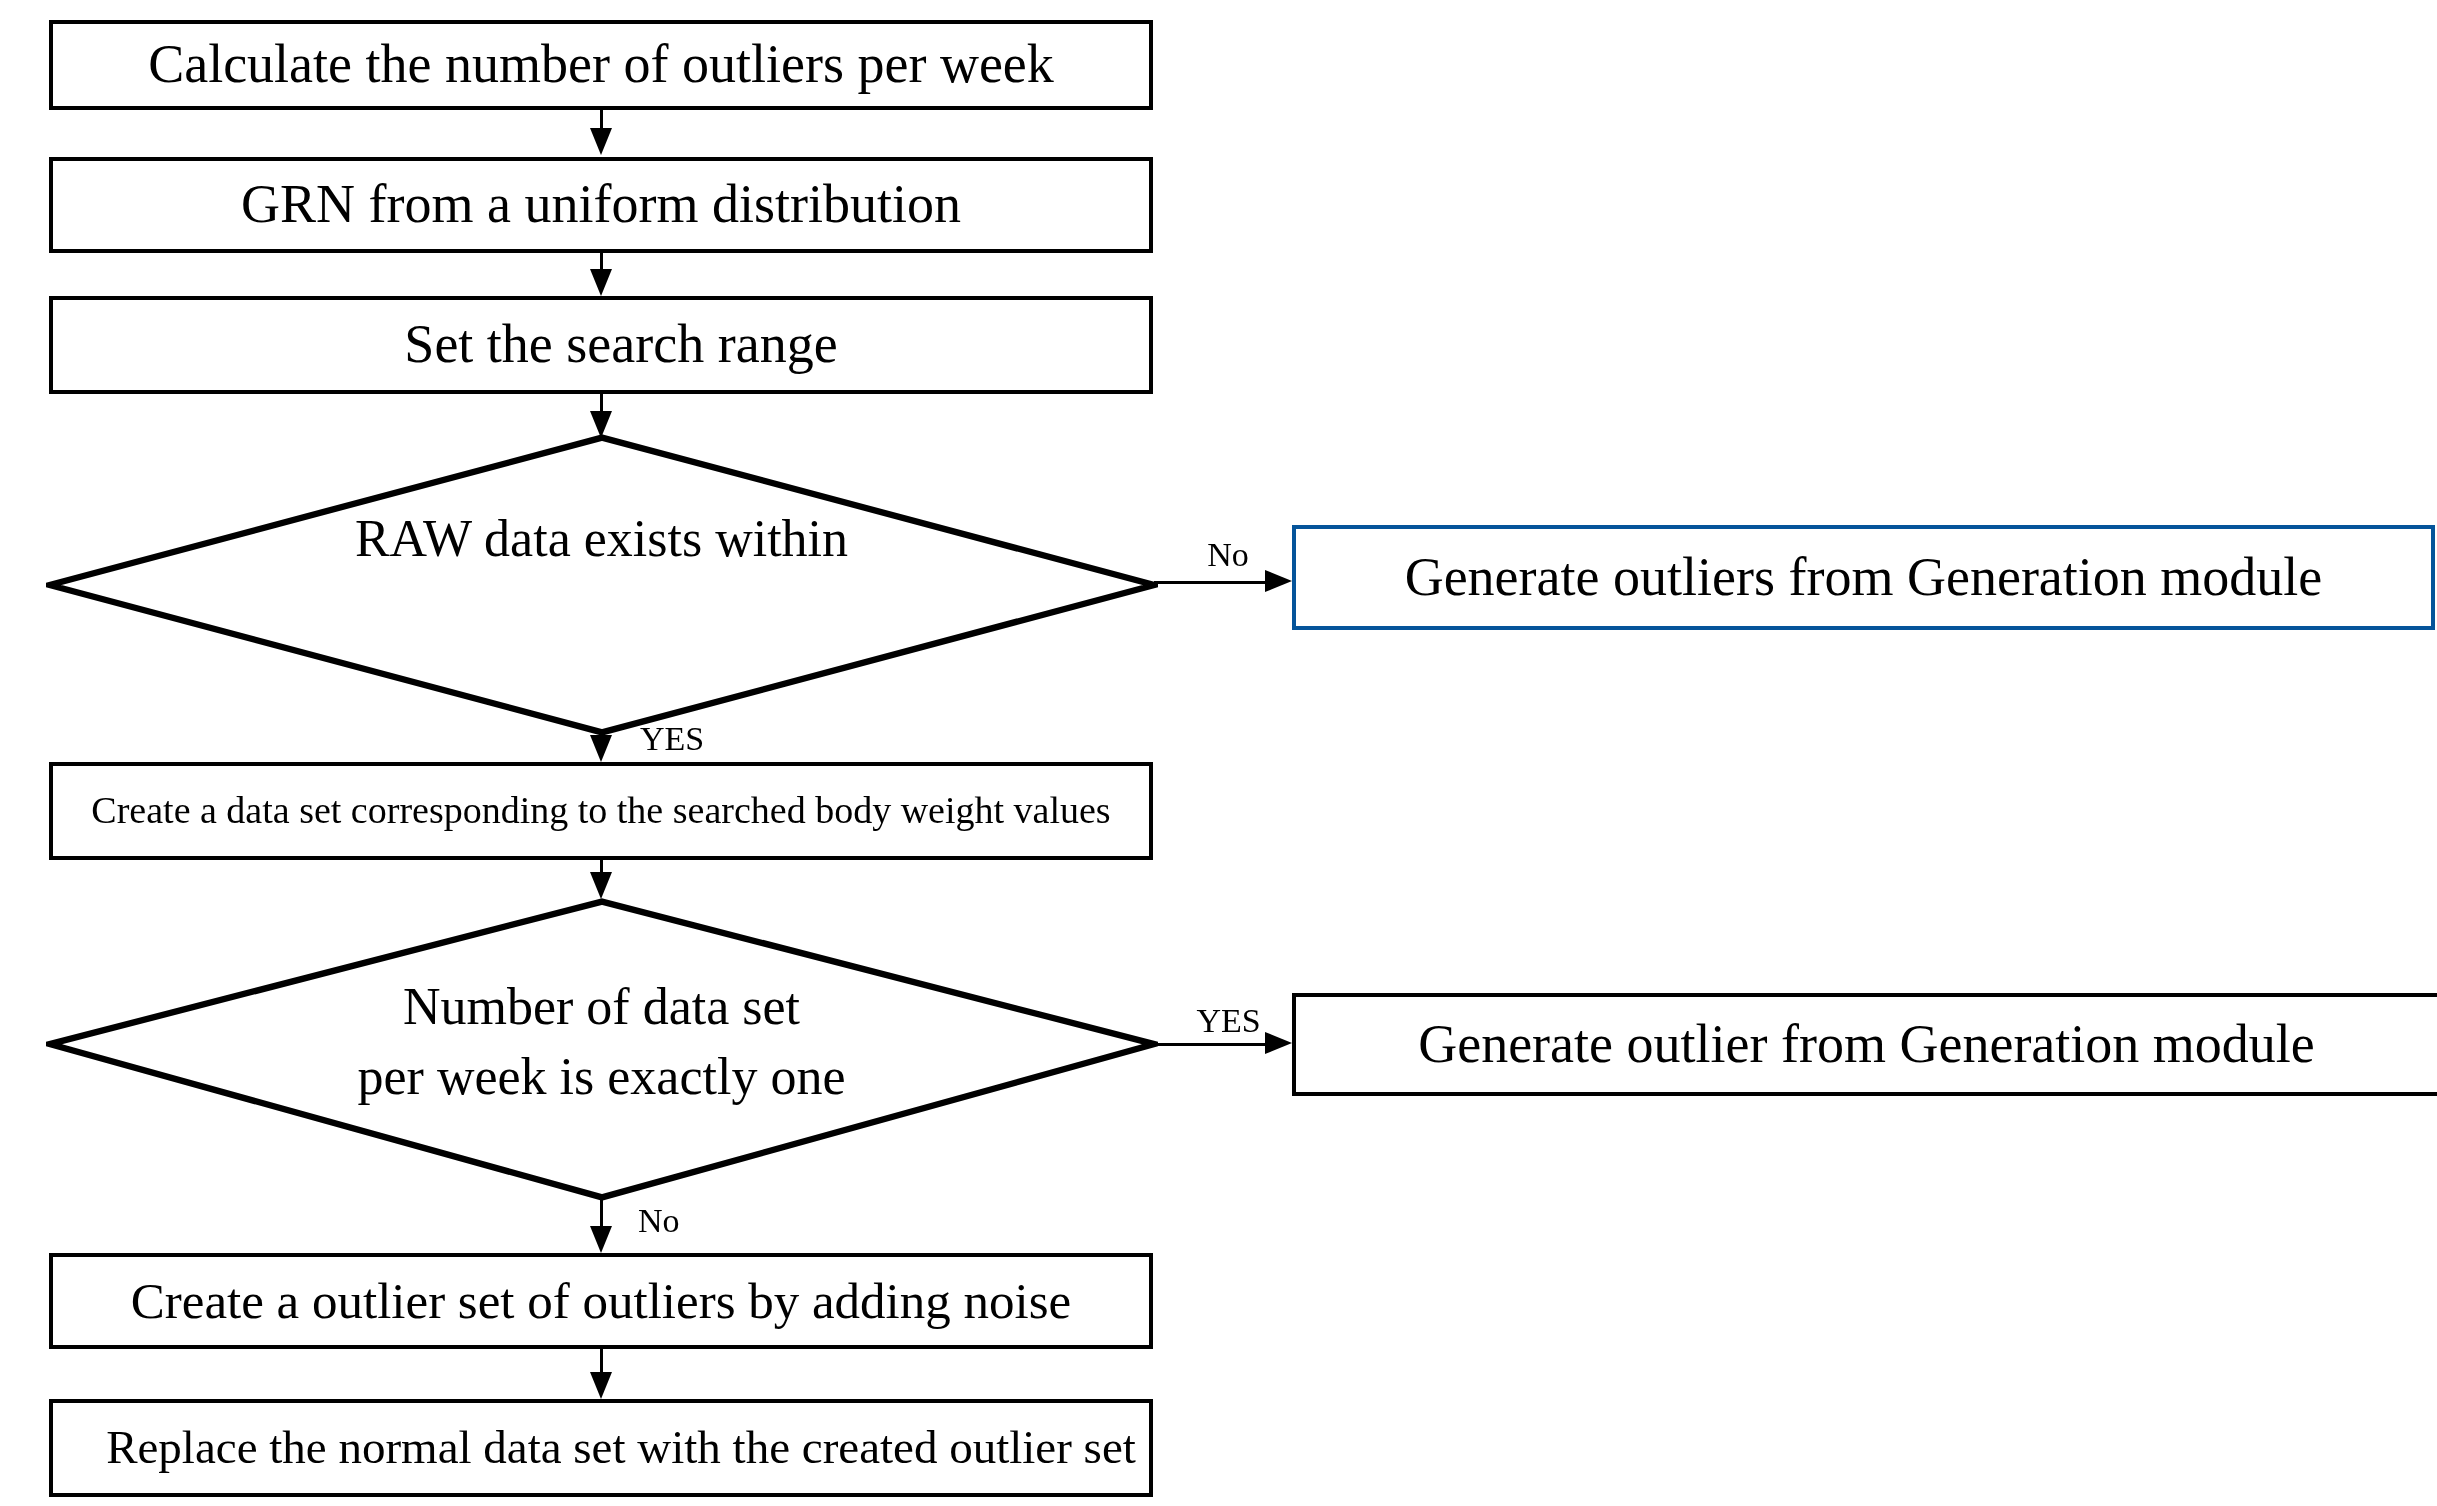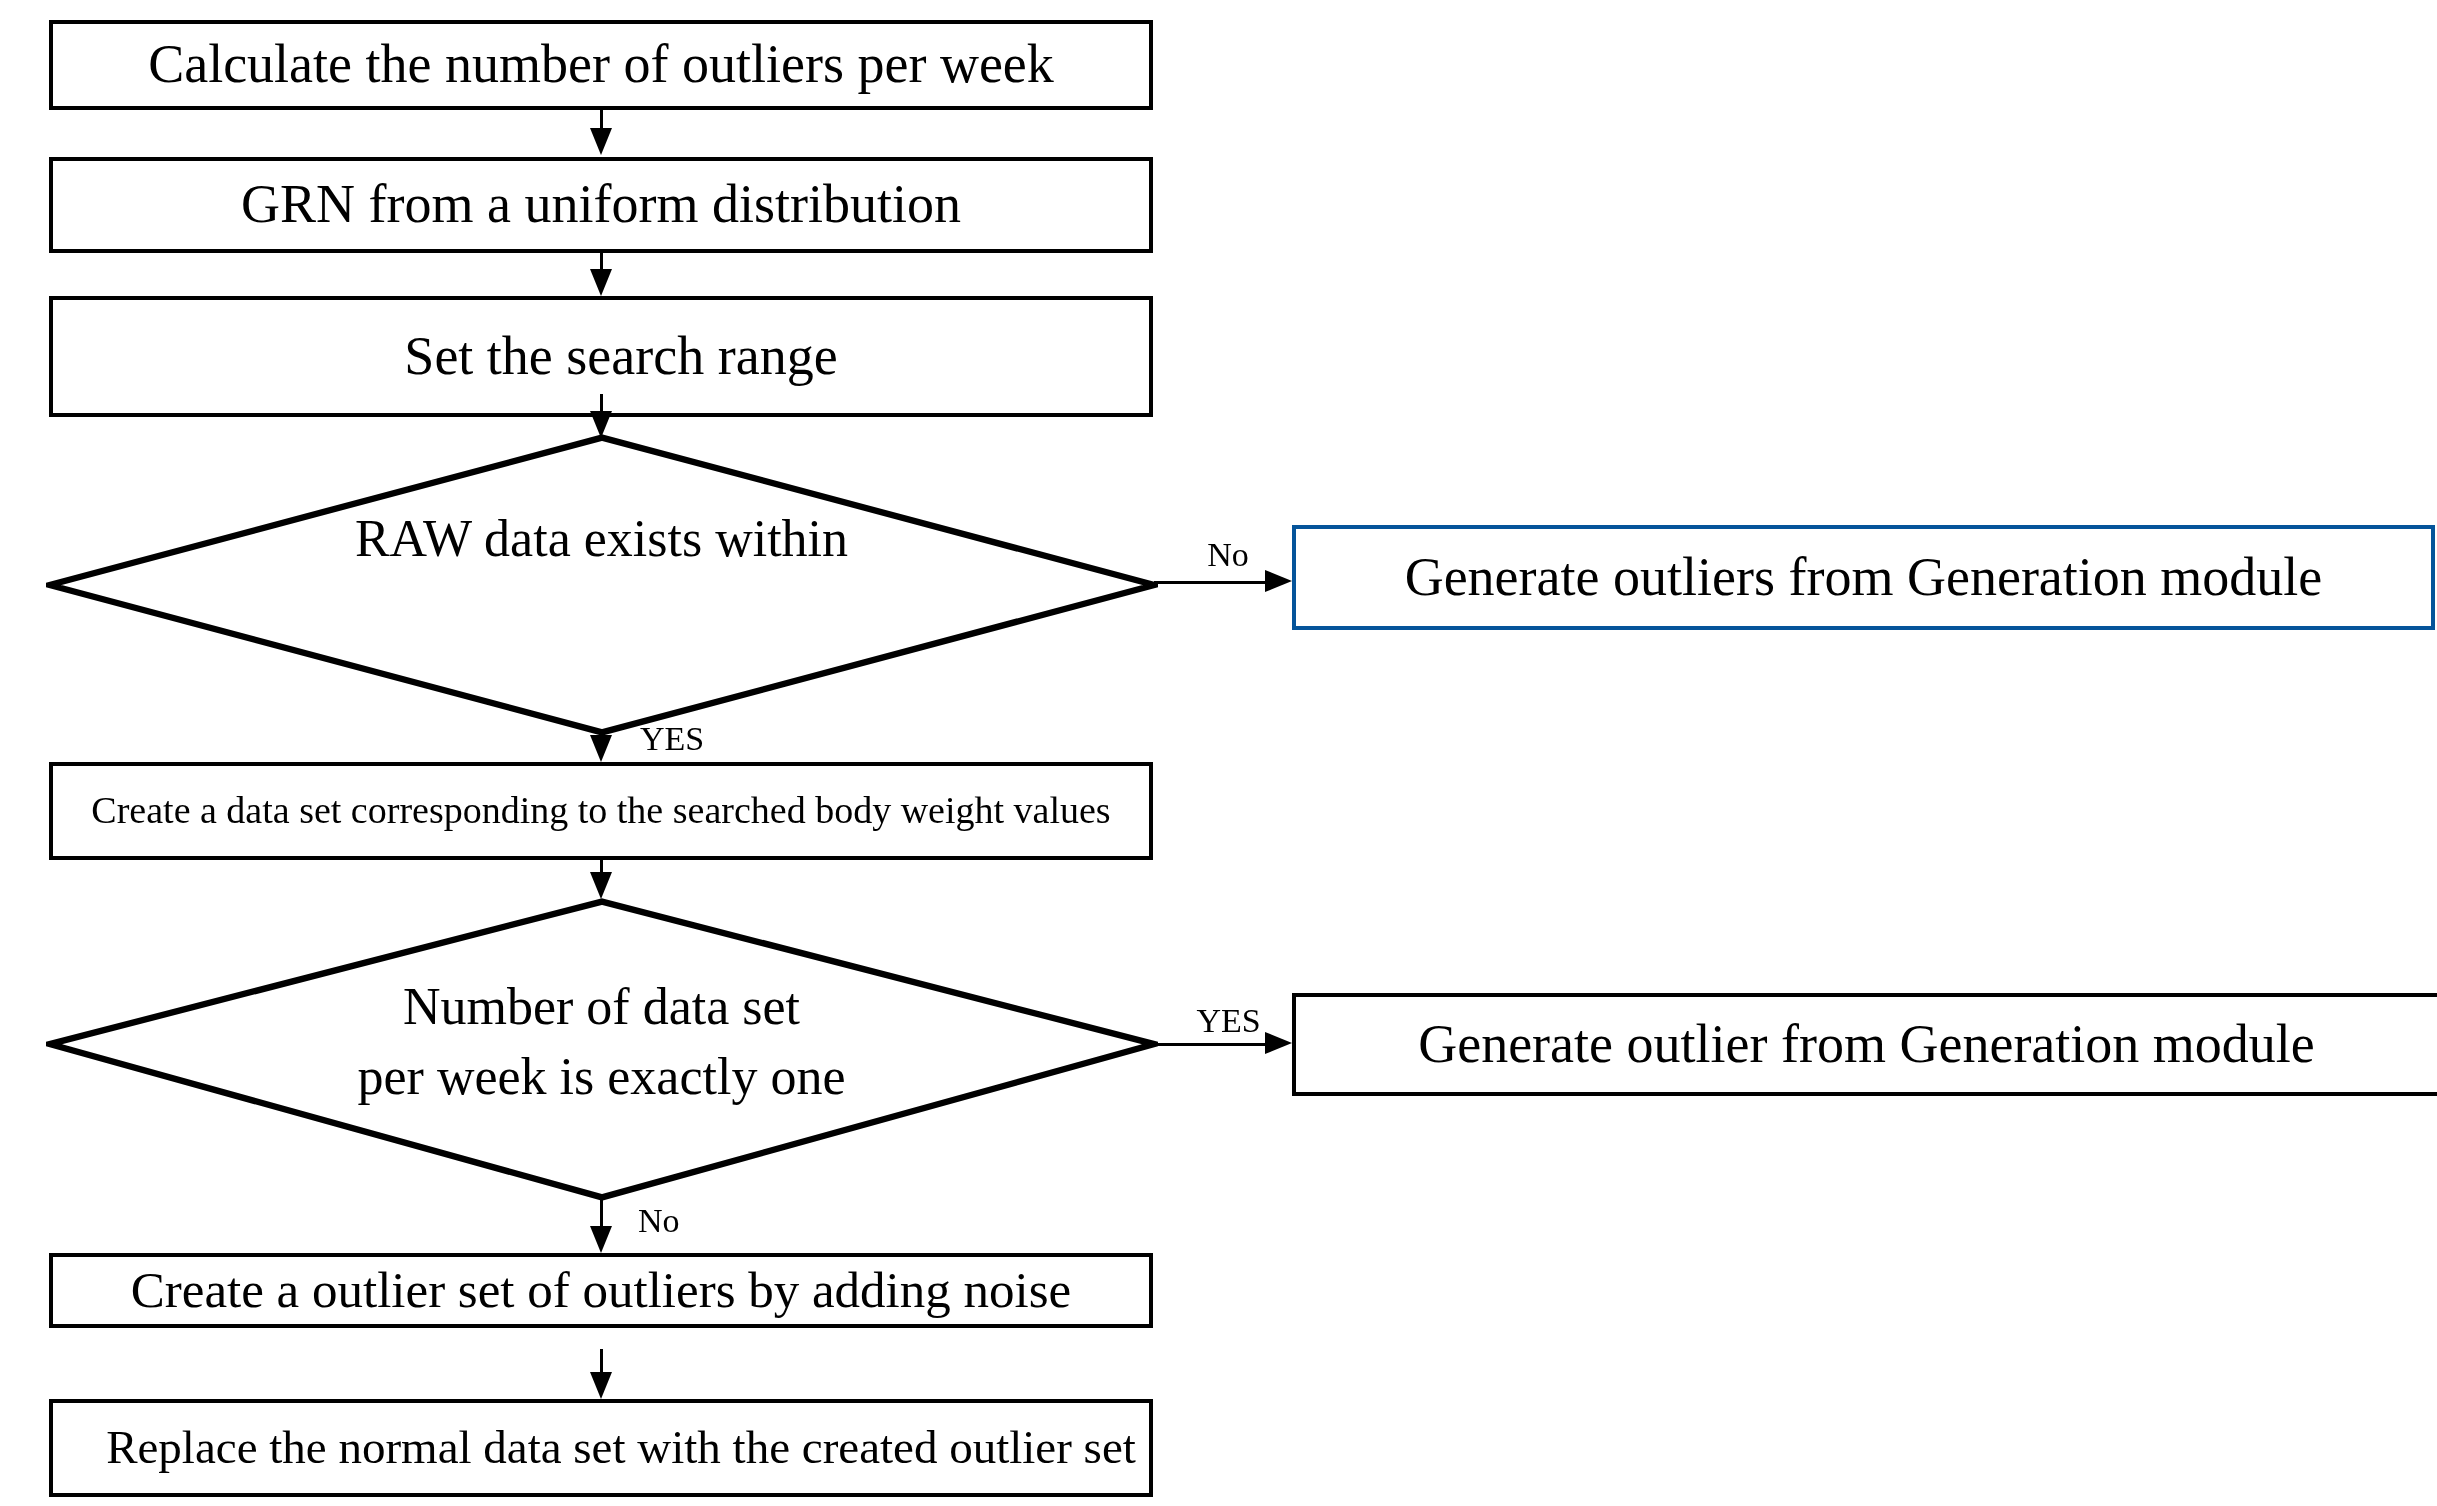--- a/index.html
+++ b/index.html
@@ -32,23 +32,23 @@
     align-items: center;
     justify-content: center;
     text-align: center;
     white-space: nowrap;
     line-height: 1.1;
   }
   .col-left   { left: 36px;  width: 1104px; }
   .col-right  { left: 1279px; }
   .box1 { top: 20px;   height: 90px; font-size: 54px; }
   .box2 { top: 157px;  height: 96px; font-size: 54px; }
-  .box3 { top: 296px;  height: 121px; font-size: 54px; padding-left: 40px; }
+  .box3 { top: 296px;  height: 98px; font-size: 54px; padding-left: 40px; }
   .box4 { top: 762px;  height: 98px; font-size: 38px; }
-  .box6 { top: 1253px; height: 75px; font-size: 51px; }
+  .box6 { top: 1253px; height: 96px; font-size: 51px; }
   .box7 { top: 1399px; height: 98px; font-size: 47px; padding-left: 40px; }
   .boxGenOutliers {
     top: 525px; height: 105px; width: 1143px;
     border-color: #05549A;
     font-size: 54px;
   }
   .boxGenOutlier {
     top: 993px; height: 103px; width: 1149px;
     font-size: 54px;
   }

